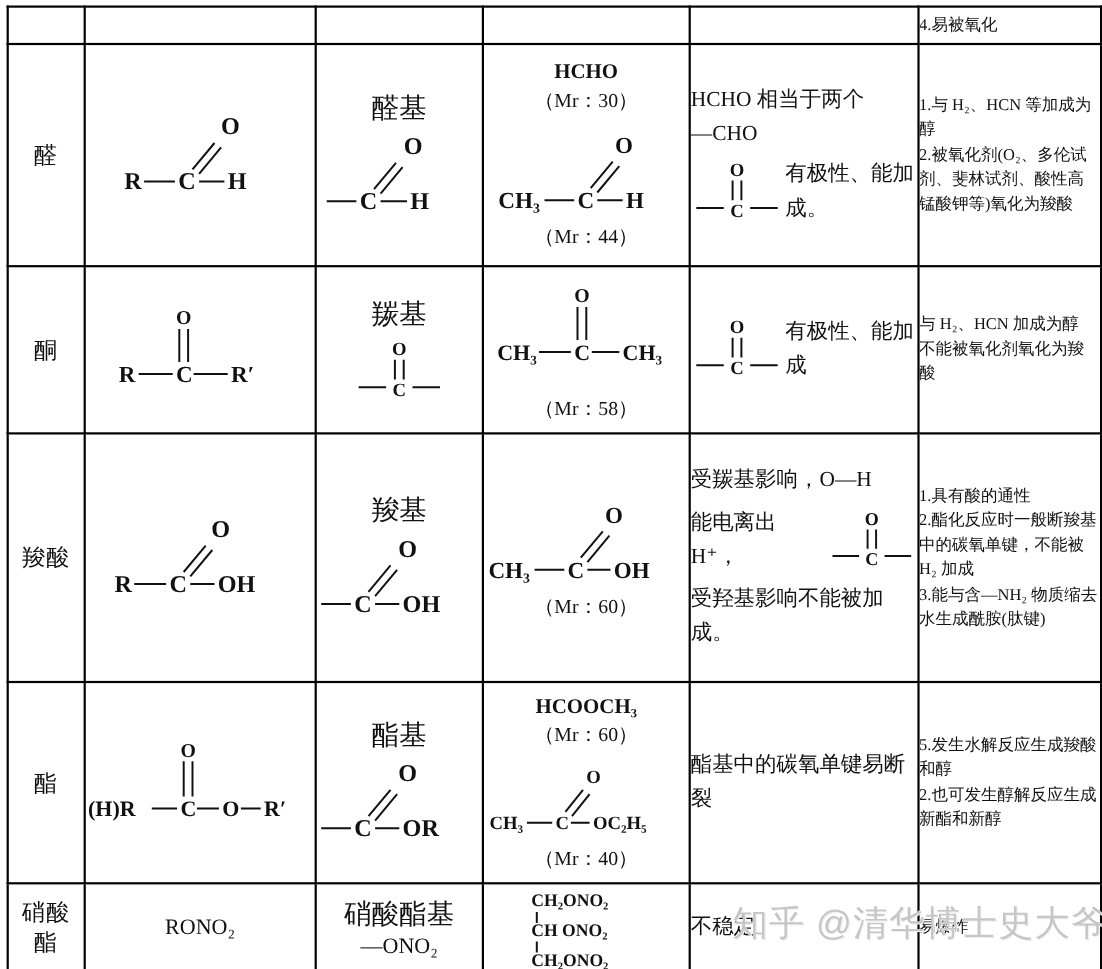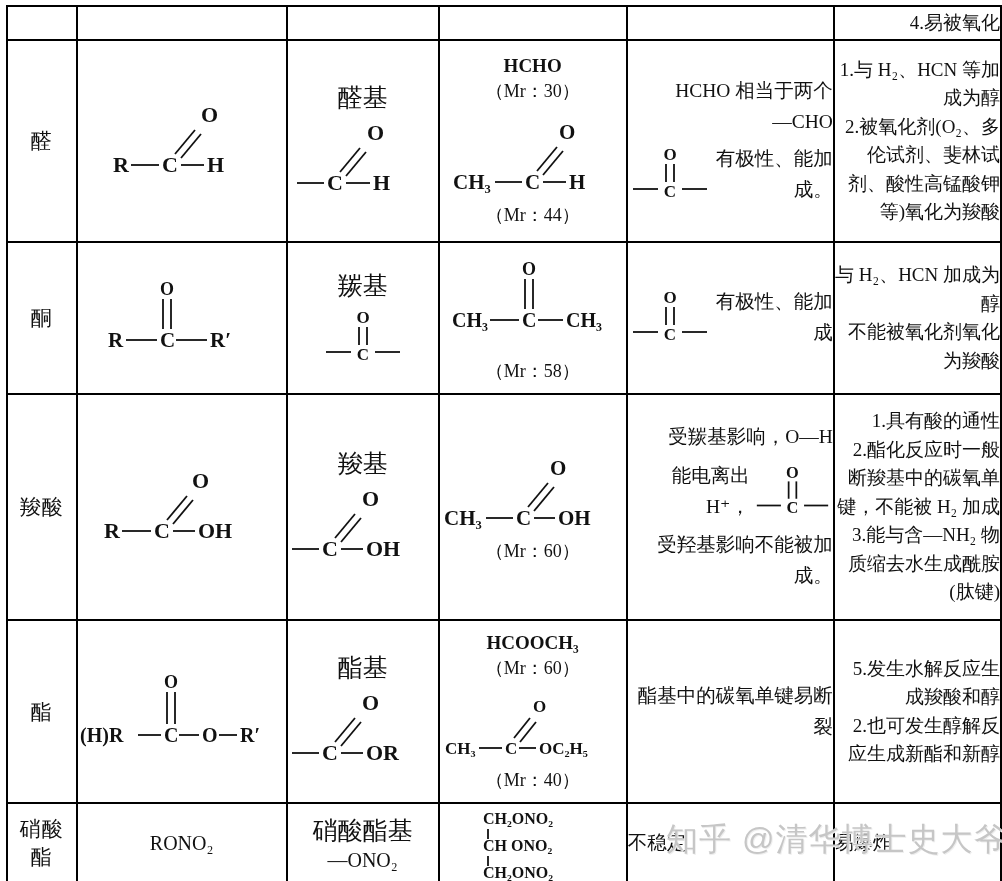--- a/index.html
+++ b/index.html
@@ -25,25 +25,25 @@
 
   .c-name{text-align:center;font-size:21px;letter-spacing:1px;}
   .c-center{text-align:center;}
   .stack{display:flex;flex-direction:column;align-items:center;justify-content:center;height:100%;}
   .stack.gap6{gap:6px}
   .stack.gap2{gap:2px}
   .stack.between{justify-content:space-between;box-sizing:border-box;padding:16px 0 10px;}
   .grouplbl{font-size:25px;}
   .mr{font-size:18px;}
   .exname{font-size:19px;font-weight:bold;}
-  .desc{box-sizing:border-box;padding:10px 10px 8px 12px;font-size:19.5px;line-height:1.58;text-align:right;}
+  .desc{box-sizing:border-box;padding:10px 10px 8px 12px;font-size:19.5px;line-height:1.58;text-align:left;}
   .desc p{margin:0;}
   .inlinerow{display:flex;align-items:center;gap:2px;}
   .inlinerow .txt{flex:1;min-width:0;}
-  .prop{box-sizing:border-box;padding:6px 6px 4px 8px;font-size:19px;line-height:1.5;text-align:right;}
+  .prop{box-sizing:border-box;padding:6px 6px 4px 8px;font-size:15px;line-height:1.5;text-align:left;}
   .prop p{margin:0;}
   svg.struct{display:block;}
   svg.struct text{font-family:"Liberation Serif","DejaVu Serif",serif;font-weight:bold;fill:#111;}
   .formula{font-size:20px;}
   .vmid{display:flex;align-items:center;height:100%;box-sizing:border-box;}
   .watermark{
     position:absolute;left:666px;top:818px;font-size:32px;white-space:nowrap;
     color:#c6c6c6;text-shadow:1px 1px 0 #efefef;letter-spacing:1px;
     font-family:Liberation Sans, sans-serif;
   }

